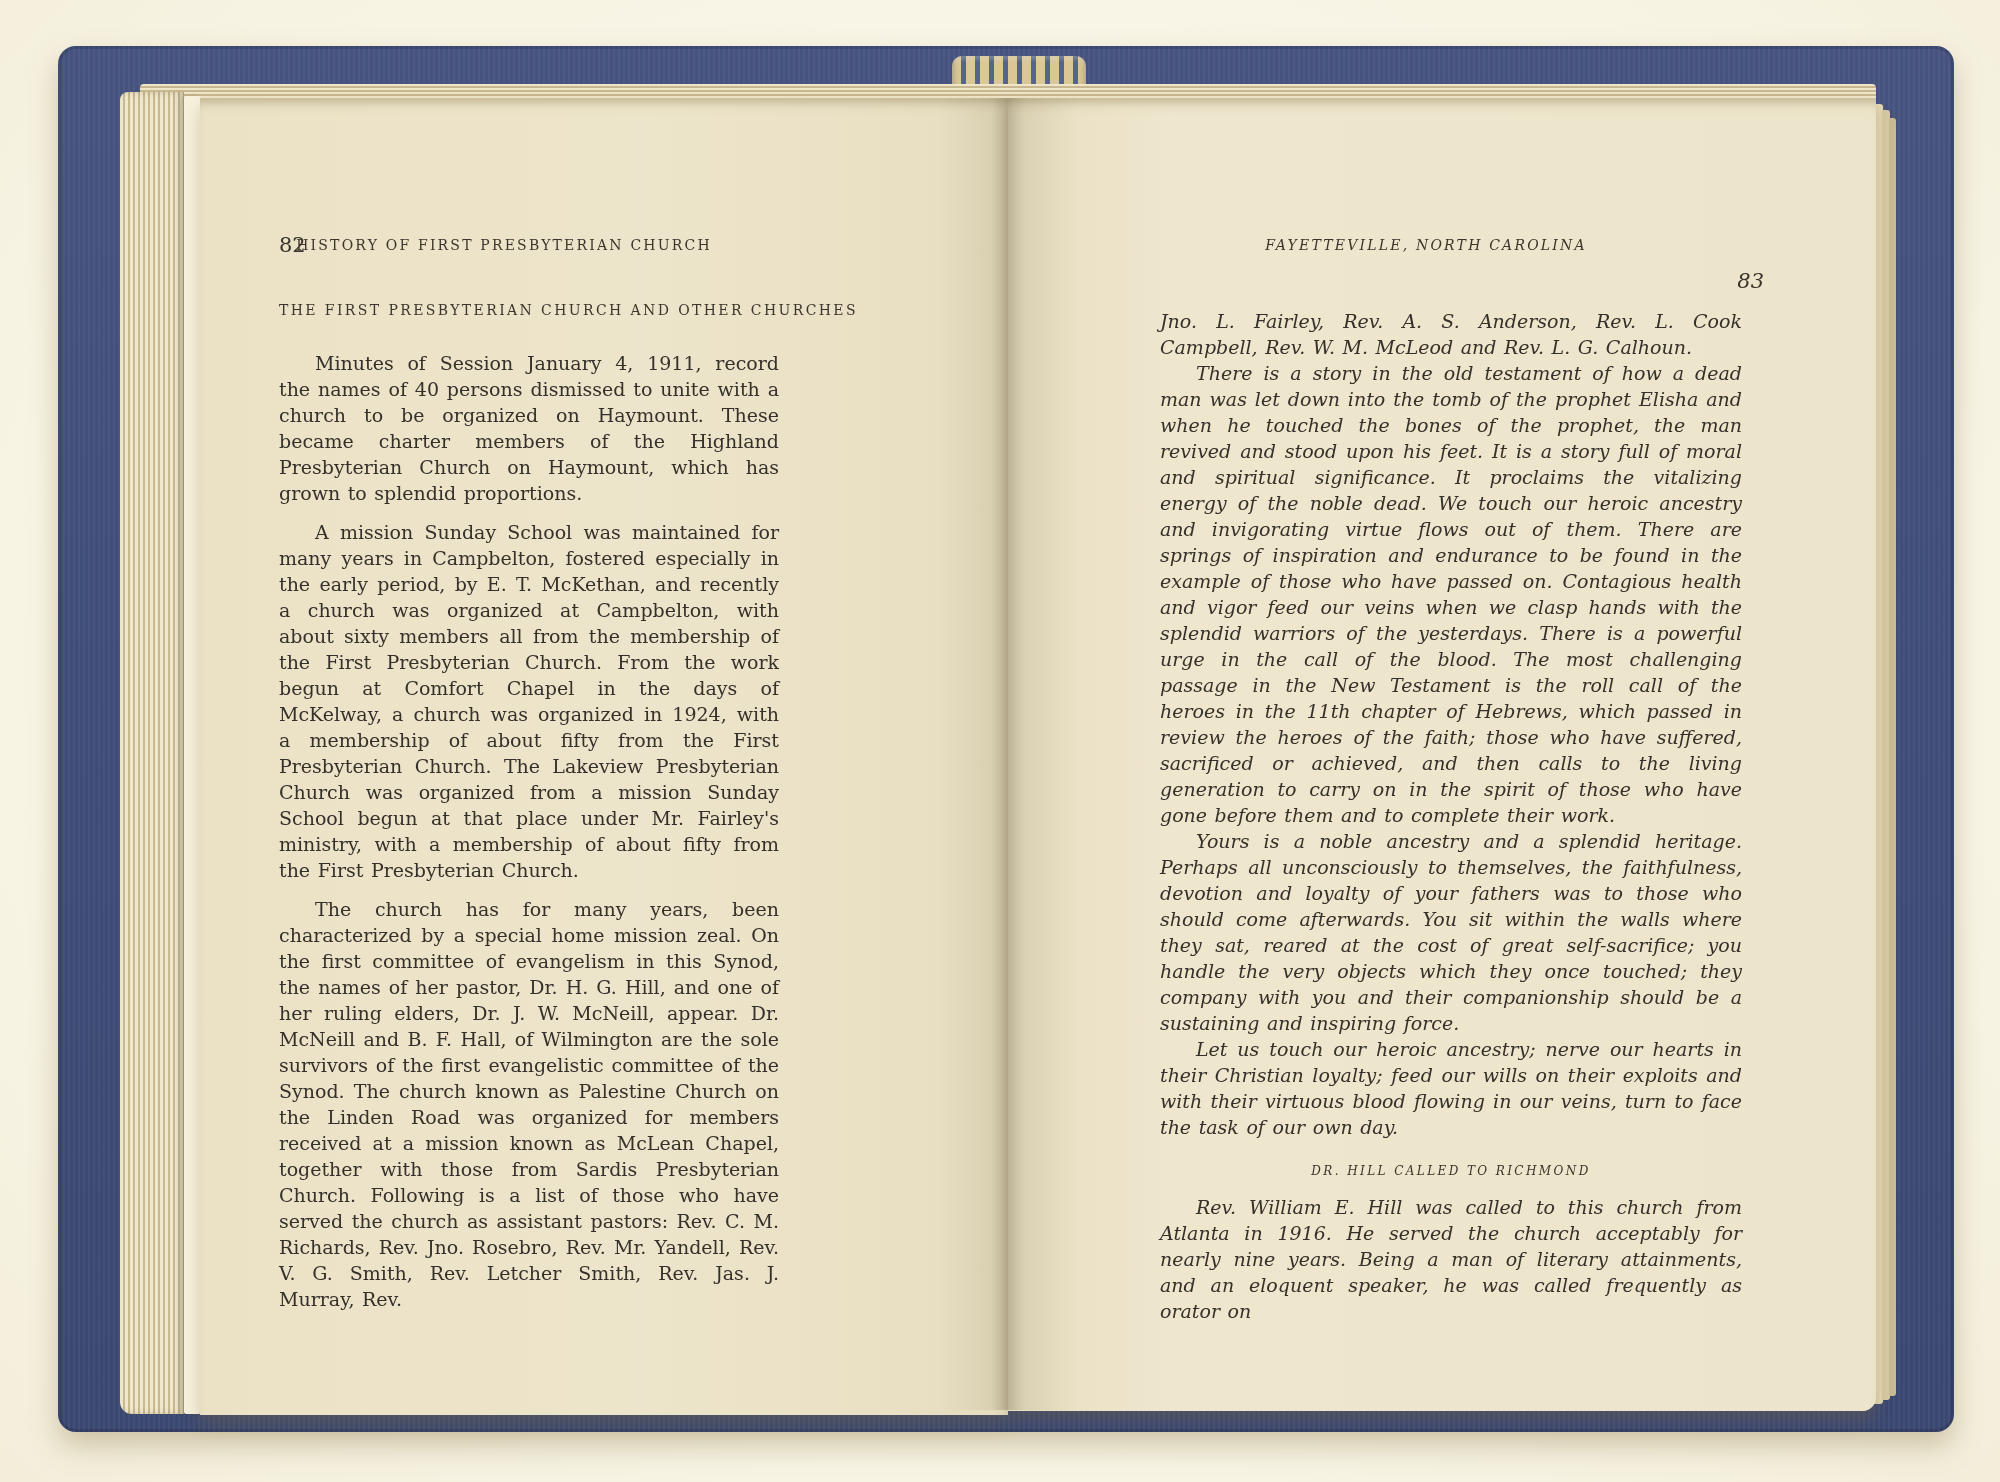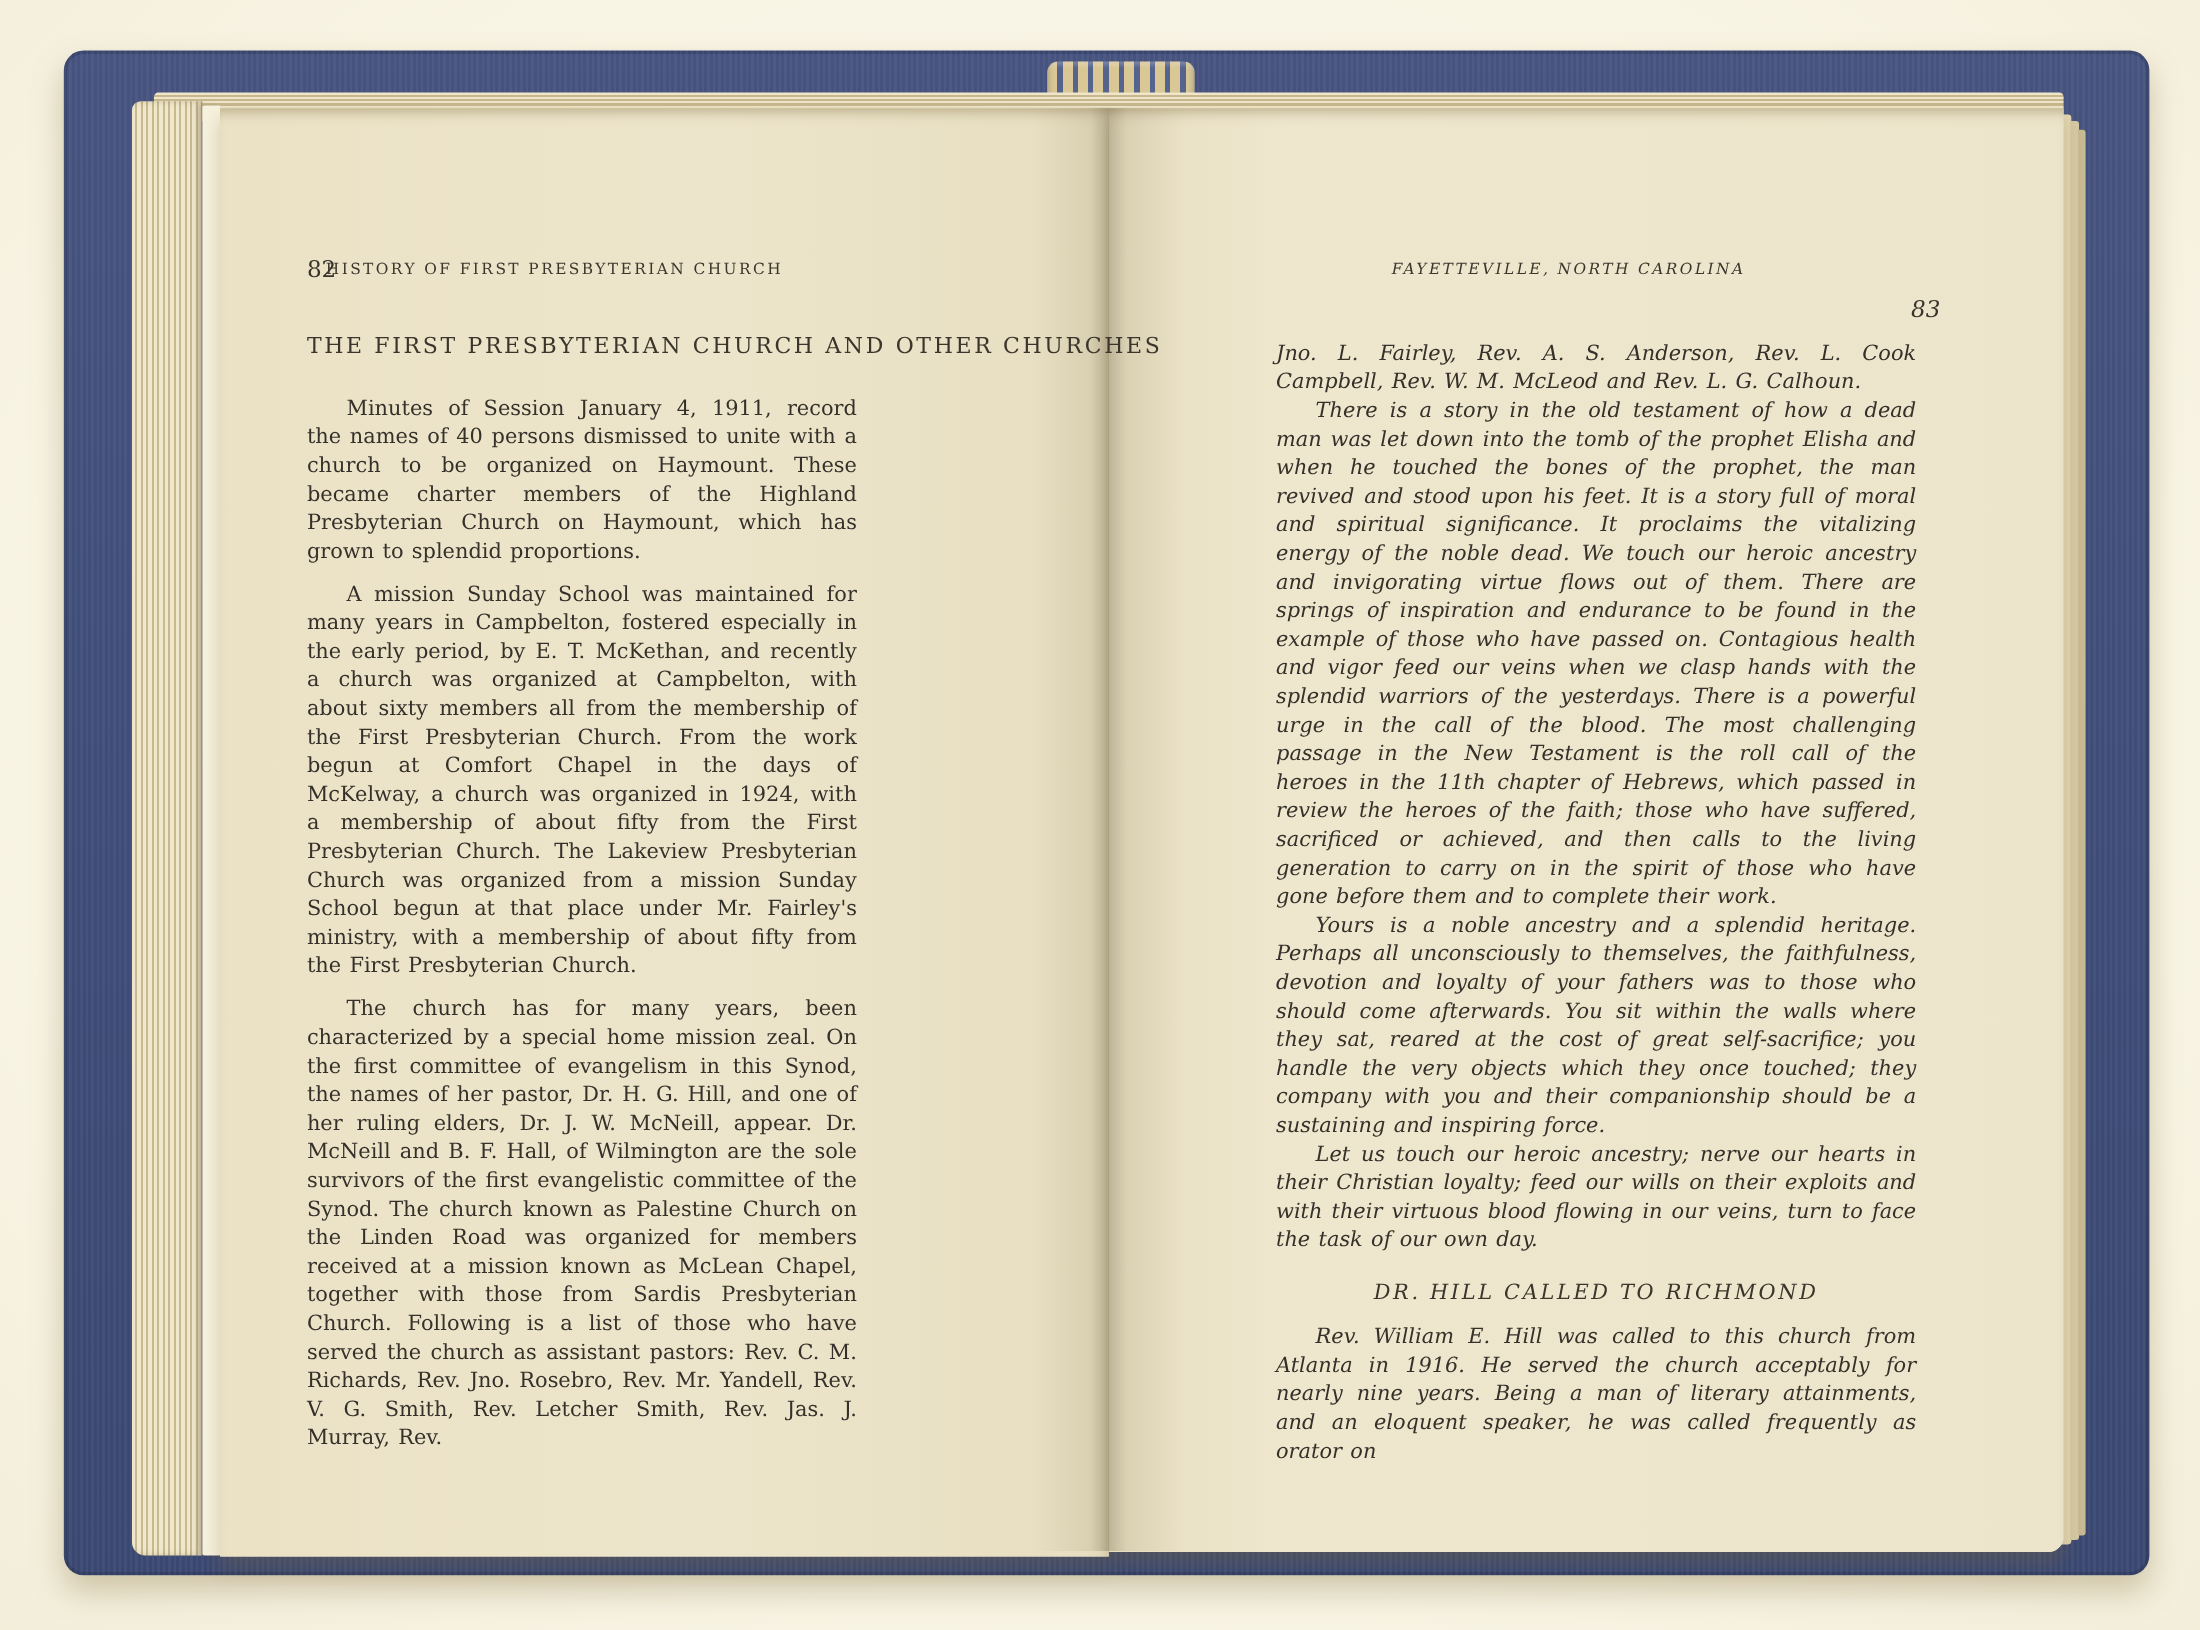--- a/index.html
+++ b/index.html
@@ -68,25 +68,25 @@
   .col-left{left:279px;top:232px;width:500px;}
   .col-right{left:1160px;top:232px;width:582px;font-style:italic;}
   .running-head{position:relative;height:28px;}
   .folio{font-size:21px;line-height:26px;color:#3a352c;}
   .rh-title{
     position:absolute;left:-50px;right:0;top:5px;text-align:center;
     font-size:14px;letter-spacing:2.2px;color:#3b352b;white-space:nowrap;
   }
   .folio-right{position:absolute;right:-22px;top:0;margin-top:36px;}
   .section-heading{
-    text-align:center;font-size:20px;letter-spacing:2.4px;color:#3b352b;
+    text-align:center;font-size:14px;letter-spacing:2.4px;color:#3b352b;
     white-space:nowrap;margin:42px 0 32px 0;
   }
   .col-right .section-heading-mid{
-    text-align:center;font-size:19px;letter-spacing:2.4px;color:#3b352b;
+    text-align:center;font-size:12px;letter-spacing:2.4px;color:#3b352b;
     white-space:nowrap;margin:24px 0 16px 0;
   }
   .paras p{
     margin:0;text-align:justify;font-size:19px;line-height:26px;word-spacing:1.5px;
   }
   .paras p.indent{text-indent:36px;}
   .col-left .paras p + p{margin-top:13px;}
   .col-right .paras{margin-top:48px;}
   .col-right .paras p + p{margin-top:0;}
   .col-right .paras-after{margin-top:0;}

